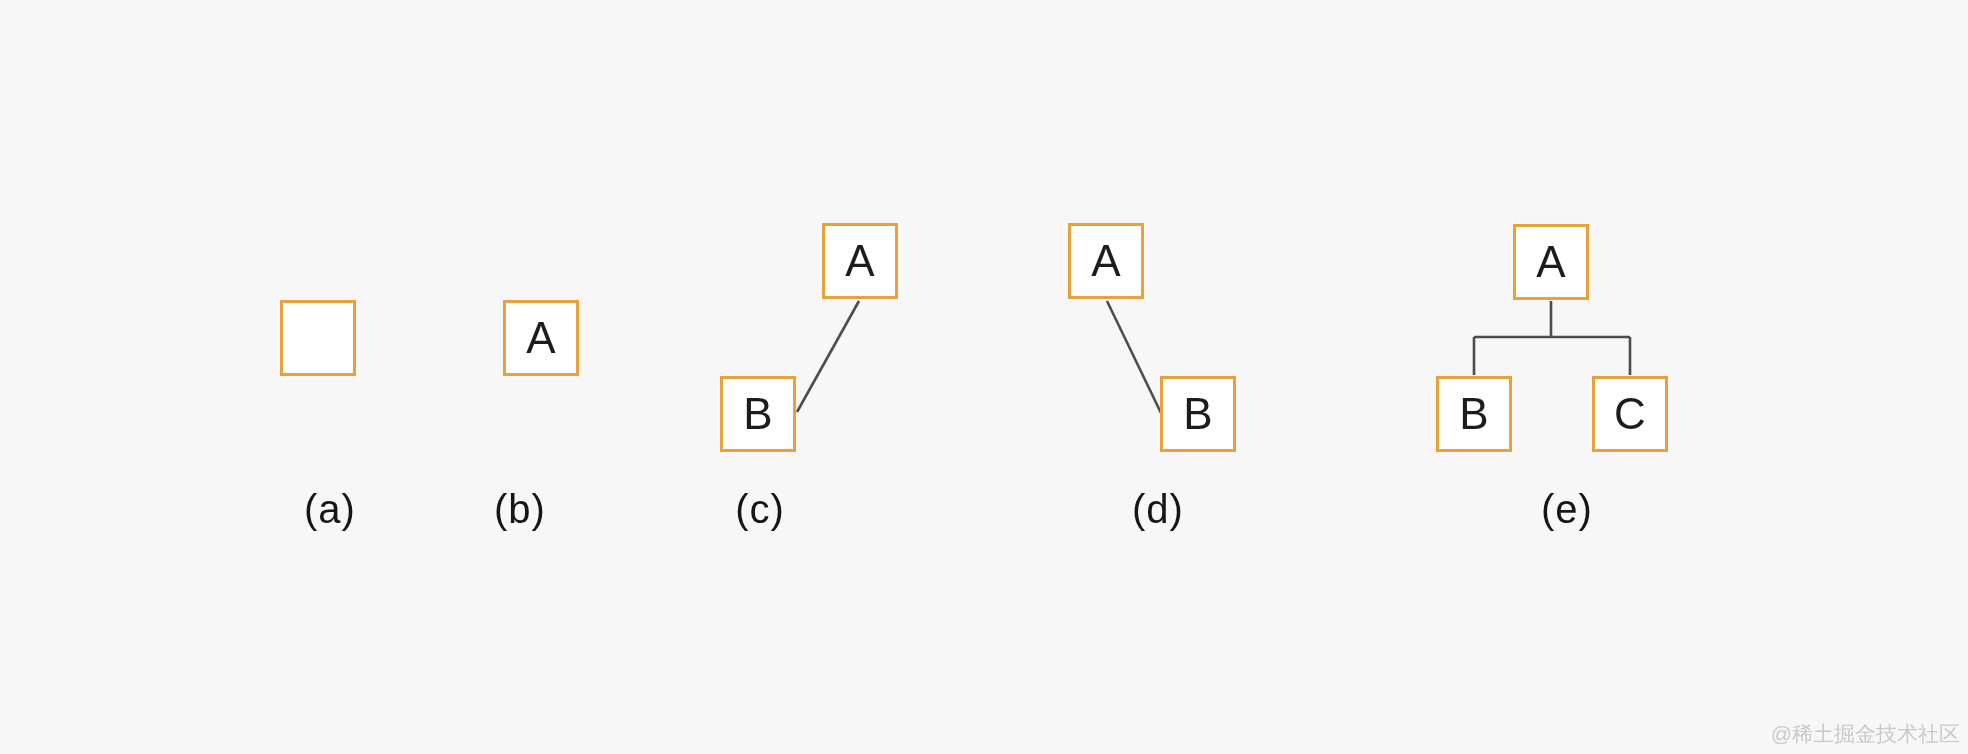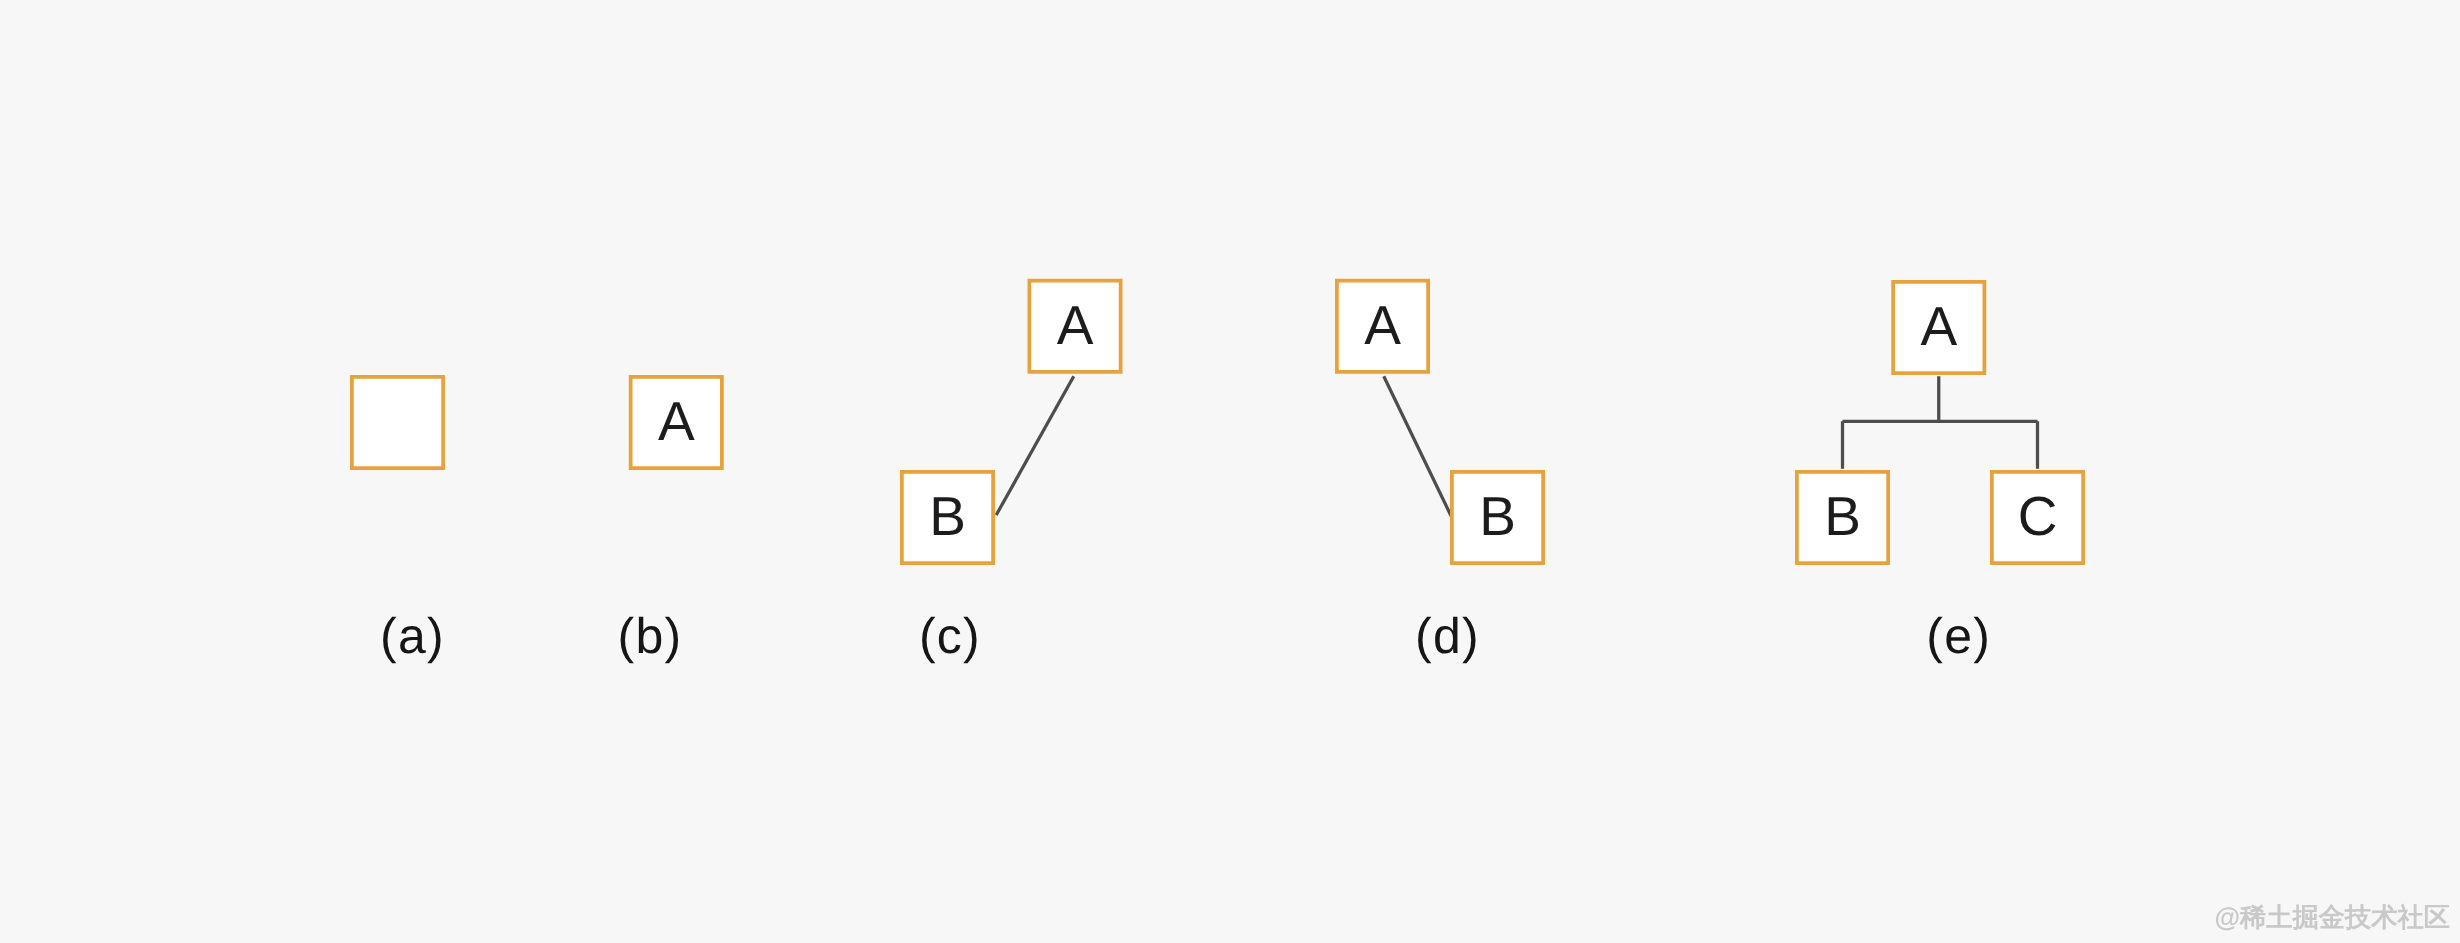--- a/index.html
+++ b/index.html
@@ -37,21 +37,21 @@
   }
   .caption{
     position:absolute;top:487px;width:140px;
     text-align:center;
     font-size:40px;font-weight:500;color:#161616;
     letter-spacing:1px;
   }
   .watermark{
     position:absolute;right:8px;bottom:6px;
     font-size:21px;color:var(--wm);
-    font-weight:700;
+    font-weight:400;
   }
 </style>
 </head>
 <body>
 
 <div class="canvas">
 
   <svg class="edges-svg" viewBox="0 0 1968 754" xmlns="http://www.w3.org/2000/svg">
 
     <line x1="859" y1="301" x2="797" y2="412" stroke="#4d4d4d" stroke-width="2.6"></line>

